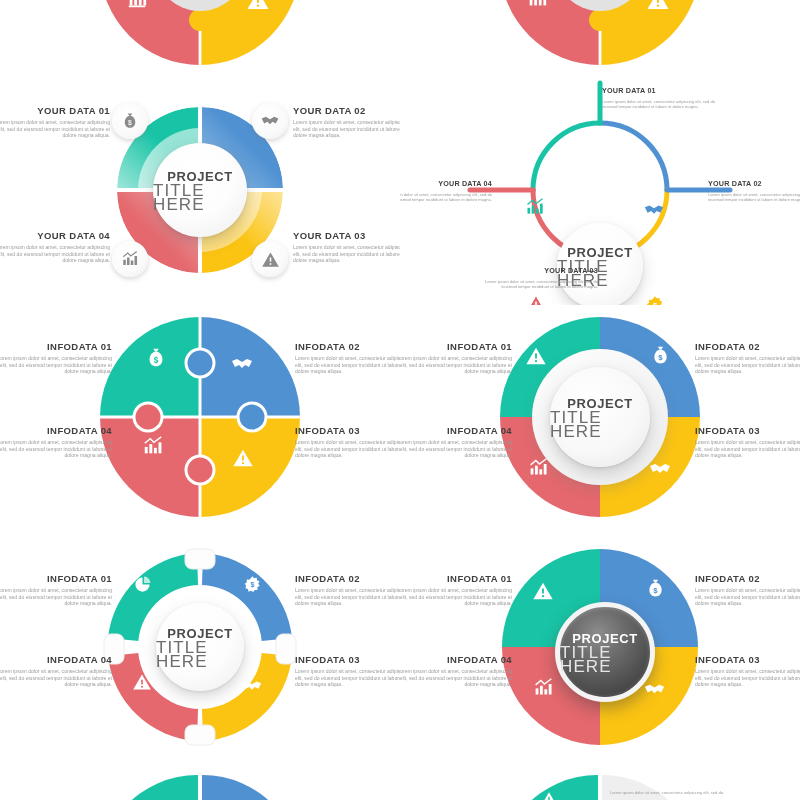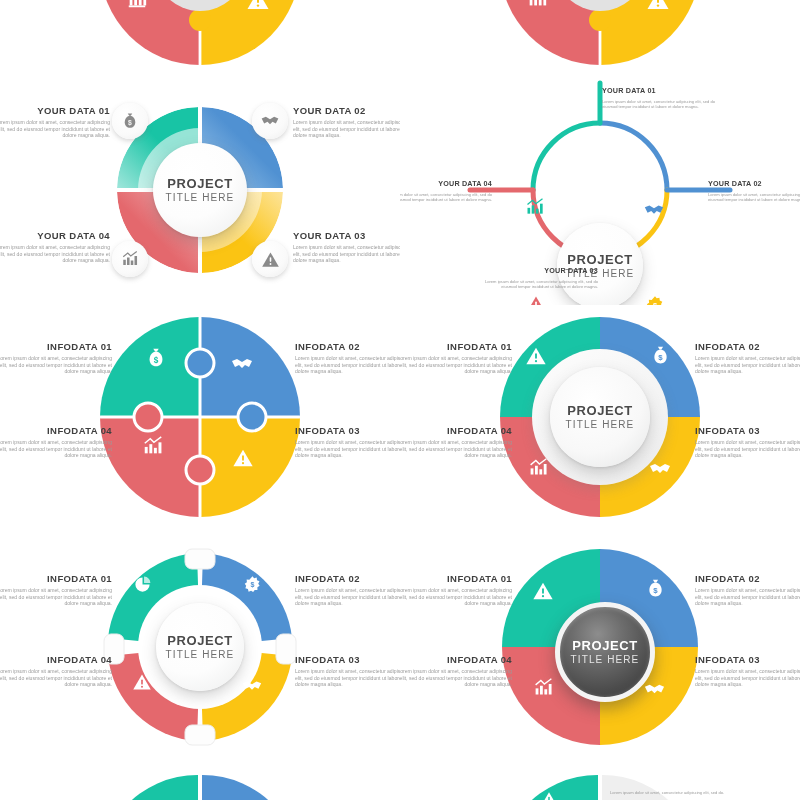--- a/index.html
+++ b/index.html
@@ -31,21 +31,21 @@
   .tblock.small .bdy{font-size:4.1px;line-height:5.2px;}
 
   
   .center-plate{
     position:absolute;border-radius:50%;
     display:flex;flex-direction:column;align-items:center;justify-content:center;
     background:radial-gradient(circle at 38% 32%, #ffffff 0%, #fdfdfd 52%, #eceded 100%);
     box-shadow:0 6px 14px rgba(90,90,90,.25), 0 1px 3px rgba(0,0,0,.10);
   }
   .center-plate .p1{font-size:13px;font-weight:bold;color:#4a4a4a;letter-spacing:.6px;line-height:15px;}
-  .center-plate .p2{font-size:10px;color:#6d6d6d;letter-spacing:1.1px;line-height:14px;}
+  .center-plate .p2{font-size:17px;color:#6d6d6d;letter-spacing:1.1px;line-height:14px;}
   .center-plate.dark{
     background:radial-gradient(circle at 42% 30%, #8d8d8d 0%, #6e6e6e 30%, #4b4b4b 70%, #3b3b3b 100%);
     border:5px solid #f4f4f4;
     box-shadow:0 7px 16px rgba(60,60,60,.40), inset 0 1px 4px rgba(255,255,255,.25);
   }
   .center-plate.dark .p1{color:#ffffff;}
   .center-plate.dark .p2{color:#e6e6e6;}
   .center-plate.stack{
     background:radial-gradient(circle at 40% 34%, #ffffff 0%, #f8f8f8 58%, #e4e5e5 100%);
   }

